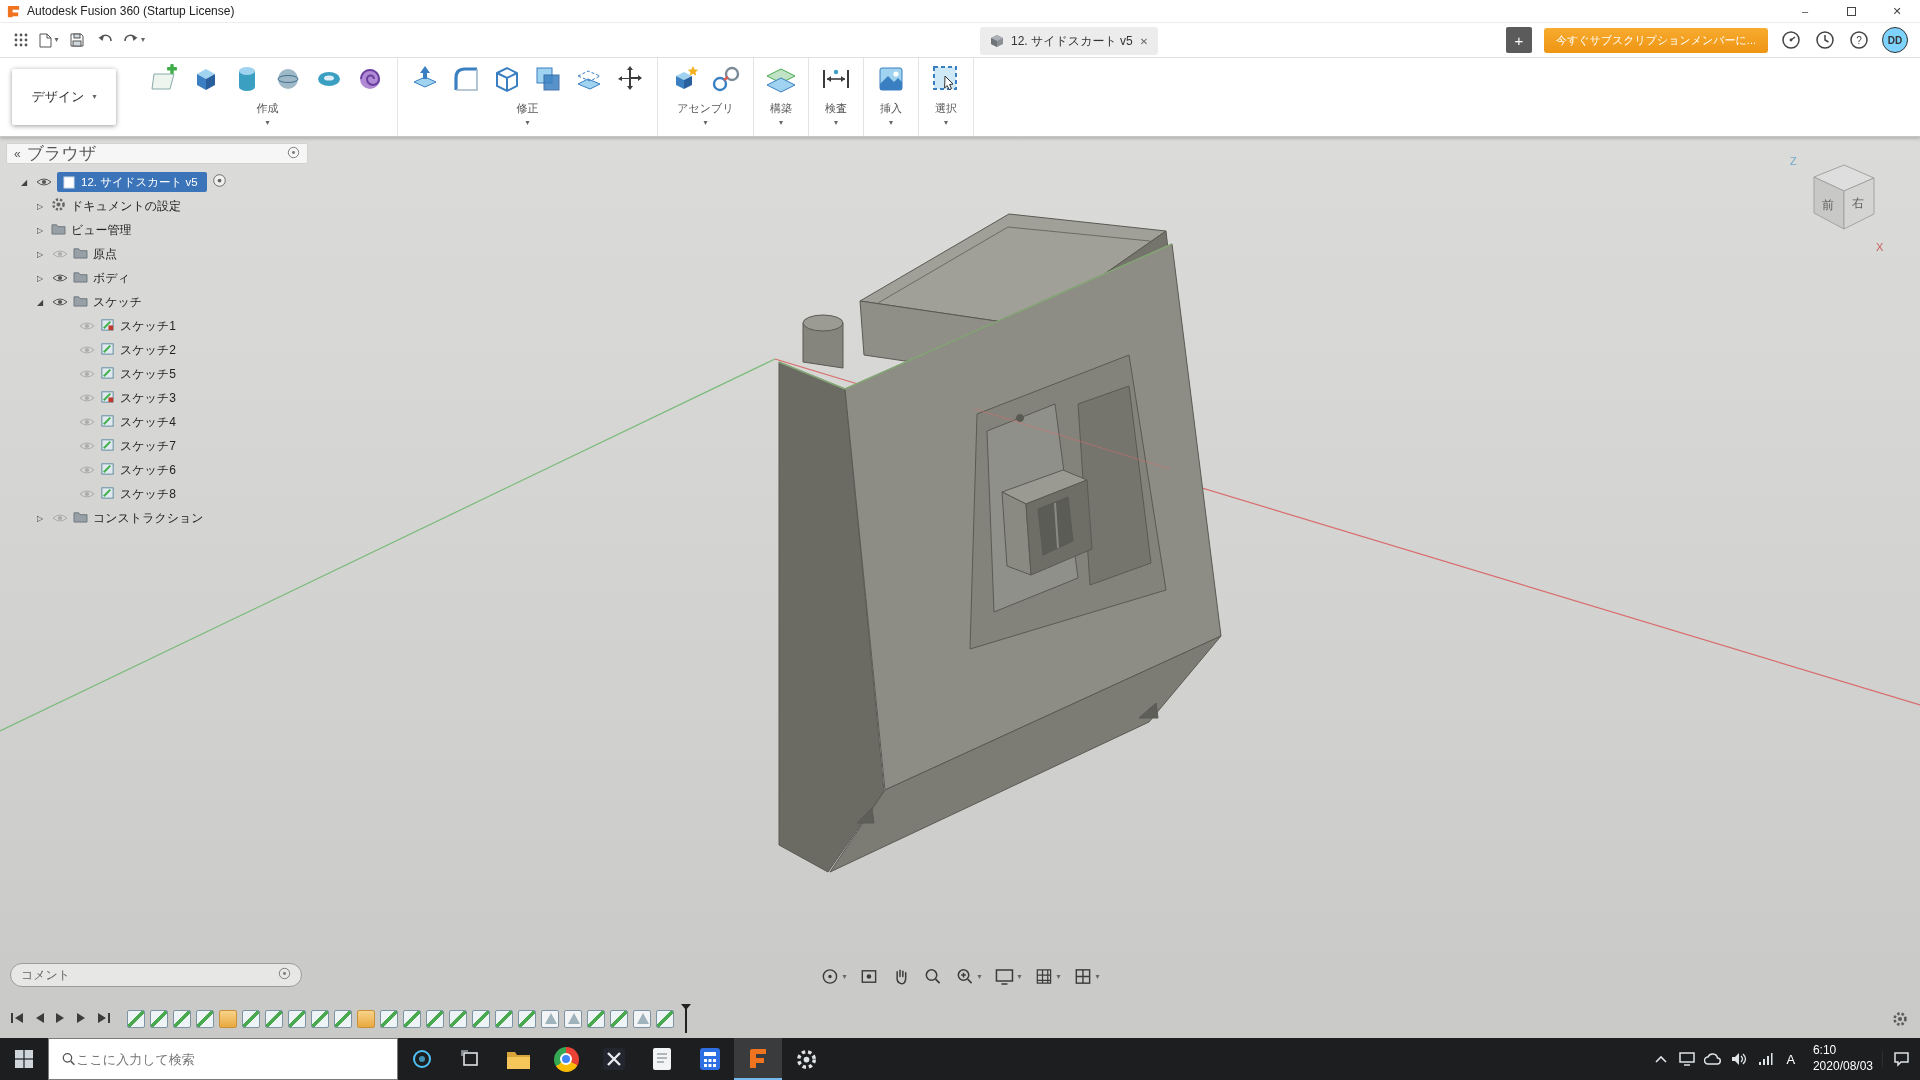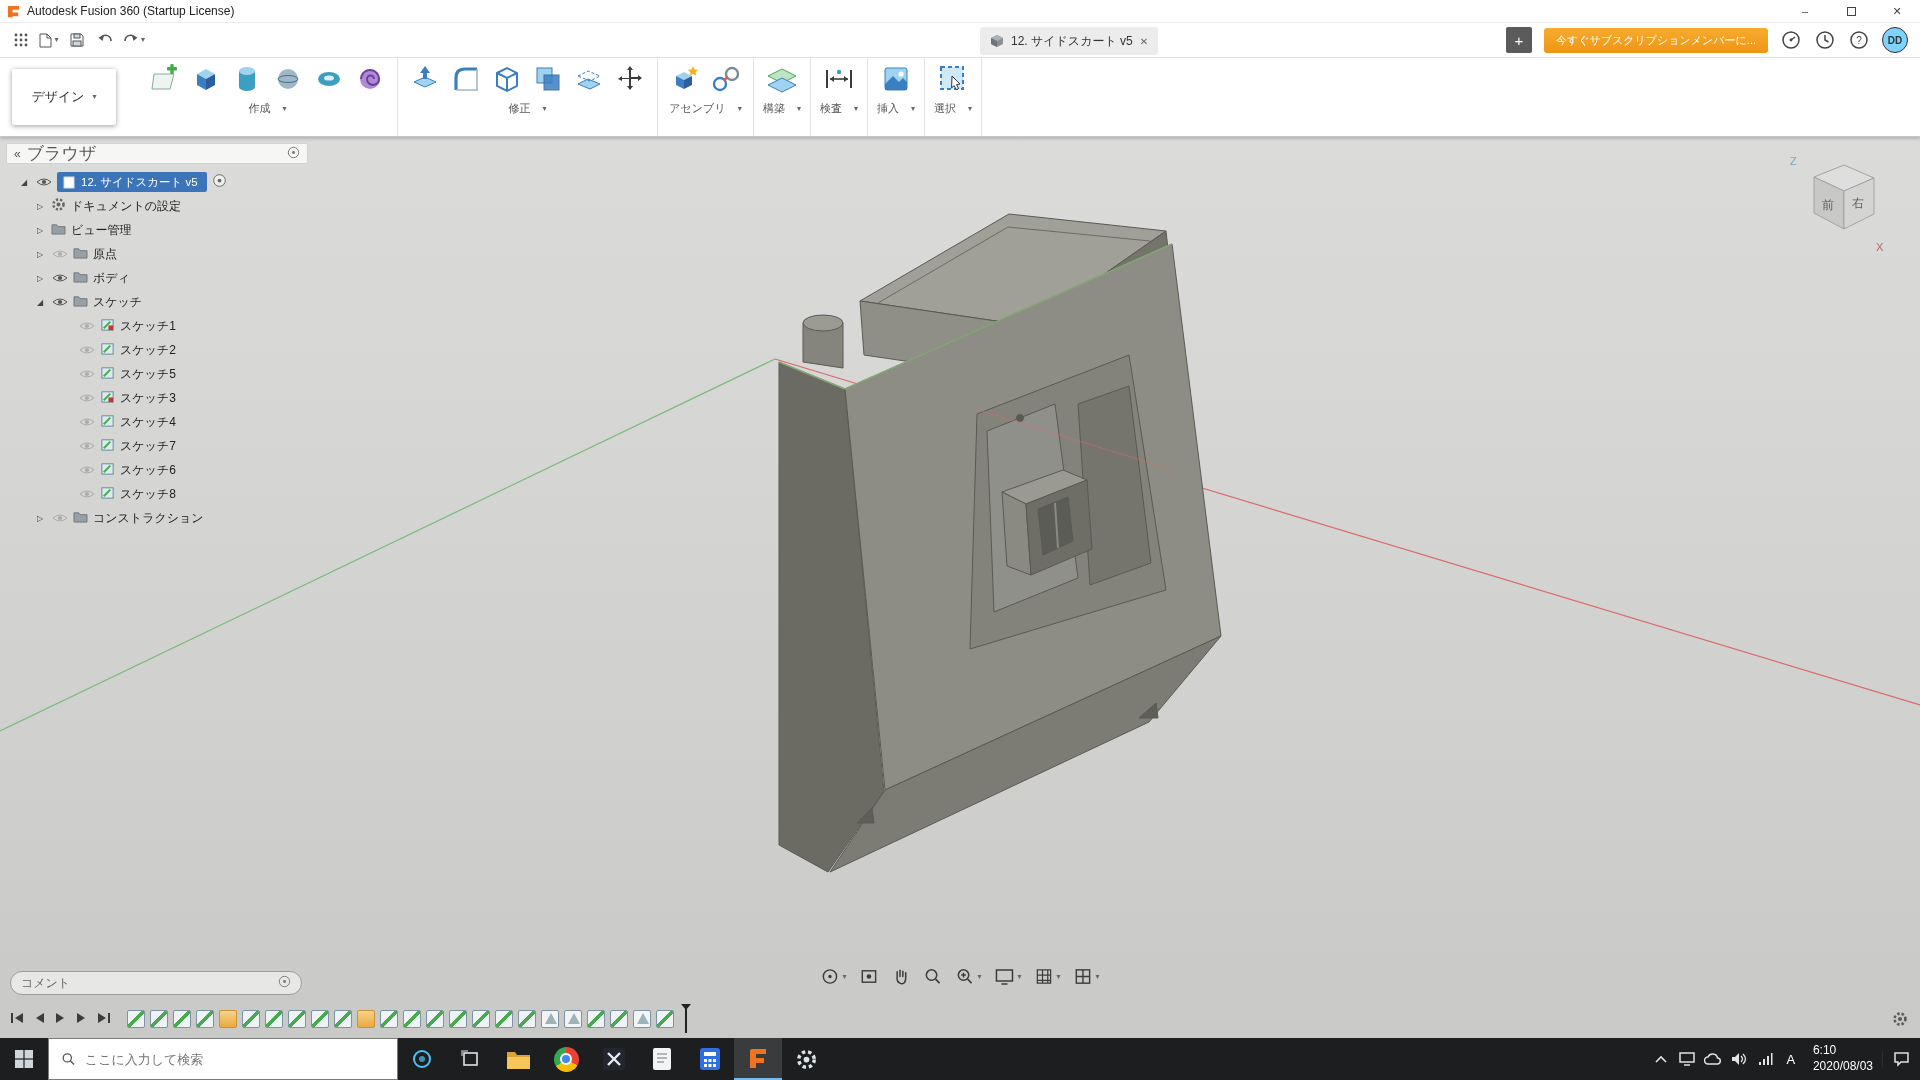--- a/index.html
+++ b/index.html
@@ -33,21 +33,21 @@
   .ribbon { height:79px; background:#fff; position:relative; border-bottom:1px solid #c6c6c6; box-shadow:0 2px 3px rgba(0,0,0,.18); z-index:5; }
   .design-menu { position:absolute; left:12px; top:11px; width:104px; height:56px; background:#fff; border-radius:2px; box-shadow:0 1px 5px rgba(0,0,0,.4); display:flex; align-items:center; justify-content:center; gap:8px; font-size:13px; color:#333; }
   .ribbon-main { margin-left:138px; display:flex; flex-direction:column; height:100%; }
   .ribbon-tabs { display:flex; gap:30px; height:21px; align-items:flex-end; padding-bottom:2px; }
   .rtab { font-size:12px; color:#555; padding-bottom:2px; white-space:nowrap; }
   .rtab.active { color:#0696d7; border-bottom:2px solid #0696d7; }
   .ribbon-body { display:flex; align-items:stretch; flex:1; }
   .rgroup { display:flex; flex-direction:column; align-items:center; padding:0 9px; border-right:1px solid #e4e4e4; }
   .group-icons { display:flex; gap:5px; align-items:center; height:42px; }
   .tool-ic { width:36px; height:36px; display:flex; align-items:center; justify-content:center; border-radius:2px; }
-  .group-label { font-size:11px; color:#555; display:flex; align-items:center; gap:12px; margin-top:1px; white-space:nowrap; }
+  .group-label { font-size:11px; color:#555; display:flex; align-items:center; gap:3px; margin-top:1px; white-space:nowrap;flex-direction:column; }
 
   
   .viewport { position:absolute; top:137px; left:0; right:0; bottom:42px; background:linear-gradient(180deg,#dbdbd9 0%,#d2d2d0 55%,#c9c9c7 100%); overflow:hidden; }
   svg.scene { position:absolute; inset:0; }
 
   
   .viewcube { position:absolute; right:18px; top:10px; width:120px; height:120px; }
 
   
   .browser-panel { position:absolute; left:6px; top:6px; width:302px; font-size:12px; }
@@ -57,21 +57,21 @@
   .tree { margin-top:6px; }
   .tree-row { display:flex; align-items:center; height:24px; gap:5px; white-space:nowrap; }
   .lvl0 { padding-left:12px; } .lvl1 { padding-left:28px; } .lvl2 { padding-left:72px; }
   .expander { width:12px; font-size:8px; color:#444; text-align:center; }
   .eye { width:17px; display:flex; justify-content:center; }
   .eye.dim { opacity:.32; }
   .sel-pill { background:#3c74b9; color:#fff; display:flex; align-items:center; gap:6px; padding:2.5px 9px 2.5px 6px; border-radius:2px; font-size:11.5px; }
   .row-label { color:#222; font-size:12px; }
 
   
-  .comment-box { position:absolute; left:10px; bottom:43px; width:292px; height:24px; border:1px solid #9b9b9b; border-radius:12px; background:rgba(255,255,255,.55); display:flex; align-items:center; padding:0 10px; color:#666; gap:8px; }
+  .comment-box { position:absolute; left:10px; bottom:51px; width:292px; height:24px; border:1px solid #9b9b9b; border-radius:12px; background:rgba(255,255,255,.55); display:flex; align-items:center; padding:0 10px; color:#666; gap:8px; }
   .comment-box .cmt-circle { margin-left:auto; }
 
   
   .navbar { position:absolute; left:50%; transform:translateX(-50%); bottom:52px; display:flex; align-items:center; gap:13px; }
   .nav-item { display:flex; align-items:center; gap:3px; color:#3c3c3c; }
 
   
   .timeline { position:absolute; left:0; right:40px; bottom:4px; height:30px; display:flex; align-items:center; padding:0 10px; }
   .tl-controls { display:flex; gap:8px; margin-right:16px; align-items:center; }
   .tl-track { display:flex; gap:5px; align-items:center; }
@@ -80,21 +80,21 @@
   .tl-icon[data-type="plane"] { background:linear-gradient(180deg,#f7d38a,#e9a93f); border-color:#c9913a; }
   .tl-icon[data-type="cone"] { background:#f2f4f5; }
   .tl-icon[data-type="cone"]::after { content:""; position:absolute; left:3px; bottom:3px; width:0; height:0; border-left:6px solid transparent; border-right:6px solid transparent; border-bottom:11px solid #9fb3bd; }
   .tl-marker { width:2px; height:28px; background:#222; margin-left:6px; position:relative; }
   .tl-marker::before { content:""; position:absolute; top:-1px; left:-4px; border-left:5px solid transparent; border-right:5px solid transparent; border-top:6px solid #222; }
   .tl-gear { position:absolute; right:12px; bottom:8px; }
 
   
   .taskbar { position:absolute; left:0; right:0; bottom:0; height:42px; background:#1d1e20; display:flex; align-items:stretch; color:#e8e8e8; z-index:10; }
   .tb-cell { width:48px; display:flex; align-items:center; justify-content:center; }
-  .tb-search { width:350px; background:#fff; border:1px solid #7b7b7b; display:flex; align-items:center; gap:9px; padding:0 12px; }
+  .tb-search { width:350px; background:#fff; border:1px solid #7b7b7b; display:flex; align-items:center; padding:0 12px; }
   .tb-search input { border:none; outline:none; font-size:13px; color:#444; width:100%; font-family:inherit; background:transparent; }
   .tb-app.active { background:rgba(255,255,255,.13); border-bottom:2px solid #76b9ed; }
   .tb-tray { margin-left:auto; display:flex; align-items:center; }
   .tray-ic { width:26px; height:42px; display:flex; align-items:center; justify-content:center; color:#e8e8e8; }
   .tb-clock { font-size:12px; line-height:1.3; color:#fff; padding:0 9px; }
   .tb-notif { width:38px; display:flex; align-items:center; justify-content:center; border-left:1px solid rgba(255,255,255,.08); }
   .chrome-ic { width:25px; height:25px; border-radius:50%; background:conic-gradient(#ea4335 0 33%, #fbbc05 0 66%, #34a853 0 100%); position:relative; }
   .chrome-ic::after { content:""; position:absolute; inset:6.5px; background:#4285f4; border:2.5px solid #fff; border-radius:50%; }
 </style>
 </head>

